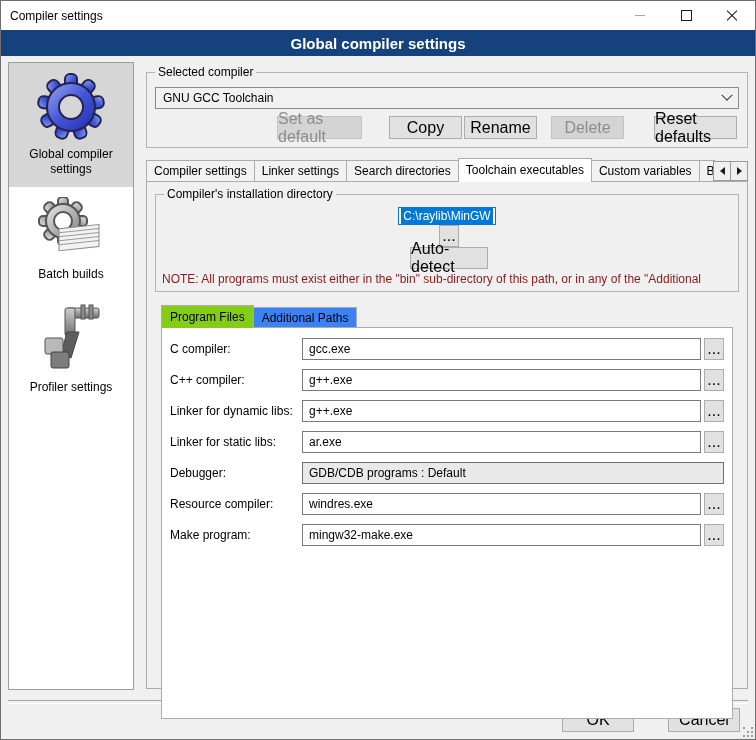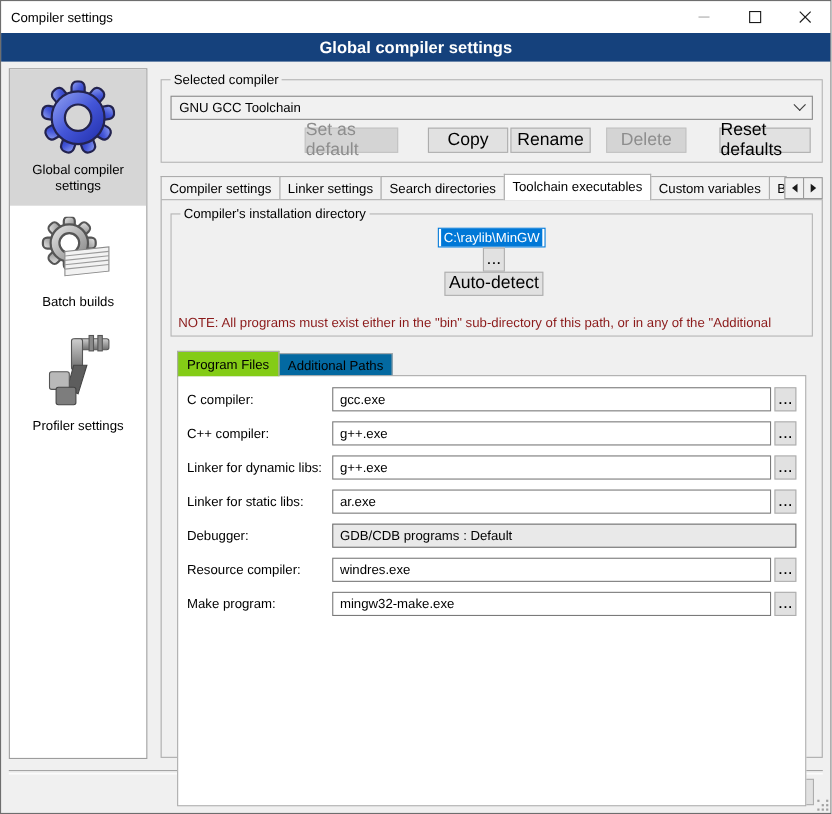--- a/index.html
+++ b/index.html
@@ -69,26 +69,26 @@
 
   .tabpanel{position:relative;z-index:1;border:1px solid #acacac;background:#f0f0f0;height:508px;box-sizing:border-box;padding:8px;}
 
   
   .gb-install{margin-top:4px;padding:12px 6px 4px;}
   .dirrow{display:flex;align-items:center;flex-direction:column;}
   .dir-input{flex:1;height:22px;border:1px solid #0078d7;background:#fff;display:flex;align-items:center;
     padding:0 2px;box-sizing:border-box;}
   .sel-text{background:#0078d7;color:#fff;padding:1px 2px;}
   .btn-browse{width:20px;height:22px;margin-left:4px;}
-  .btn-autodetect{width:90px;height:22px;margin-left:4px;}
-  .note{color:#8b1a1a;margin-top:17px;white-space:nowrap;overflow:hidden;line-height:15px;}
+  .btn-autodetect{width:78px;height:22px;margin-left:4px;}
+  .note{color:#8b1a1a;margin-top:3px;white-space:nowrap;overflow:hidden;line-height:15px;}
 
   
   .innertabs{display:flex;align-items:flex-end;margin-top:12px;height:23px;position:relative;z-index:2;padding-left:6px;}
-  .itab{height:20px;display:flex;align-items:center;padding:0 8px;background:#0369a1;border:1px solid #acacac;
+  .itab{height:20px;display:flex;align-items:center;padding:0 8px;background:#3b82f6;border:1px solid #acacac;
     border-bottom:none;margin-right:-1px;box-sizing:border-box;}
   .itab.selected{height:23px;background:#84cc16;margin-bottom:-1px;padding-bottom:1px;position:relative;z-index:3;}
   .innerpanel{position:relative;z-index:1;margin:0 6px;border:1px solid #acacac;background:#fff;height:392px;
     box-sizing:border-box;padding:10px 8px 0;}
 
   .frow{display:flex;align-items:center;margin-bottom:9px;}
   .flabel{width:132px;flex:none;}
   .finput{flex:1;height:22px;border:1px solid #7a7a7a;background:#fff;display:flex;align-items:center;
     padding:0 6px;box-sizing:border-box;}
   .fselect{flex:1;height:22px;border:1px solid #707070;background:#e9e9e9;display:flex;align-items:center;

